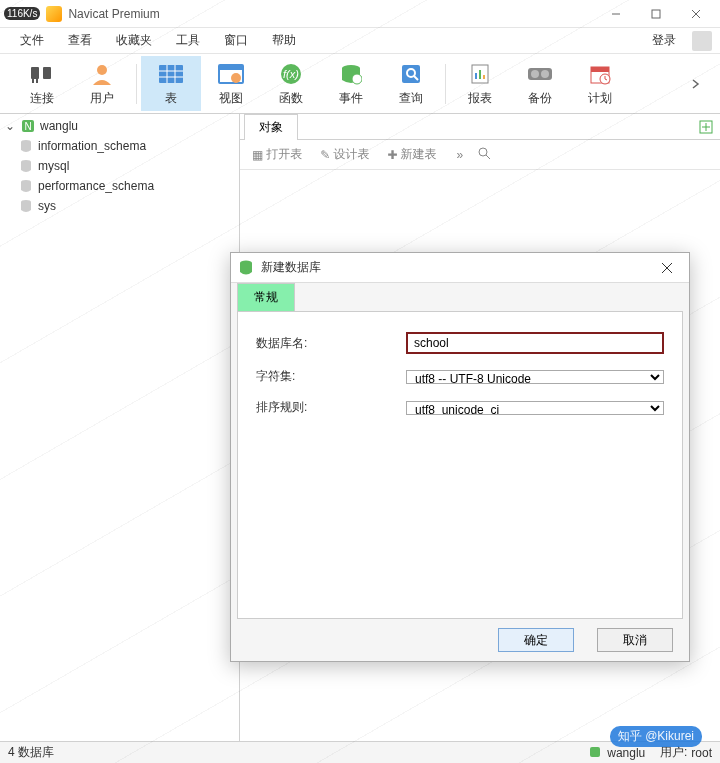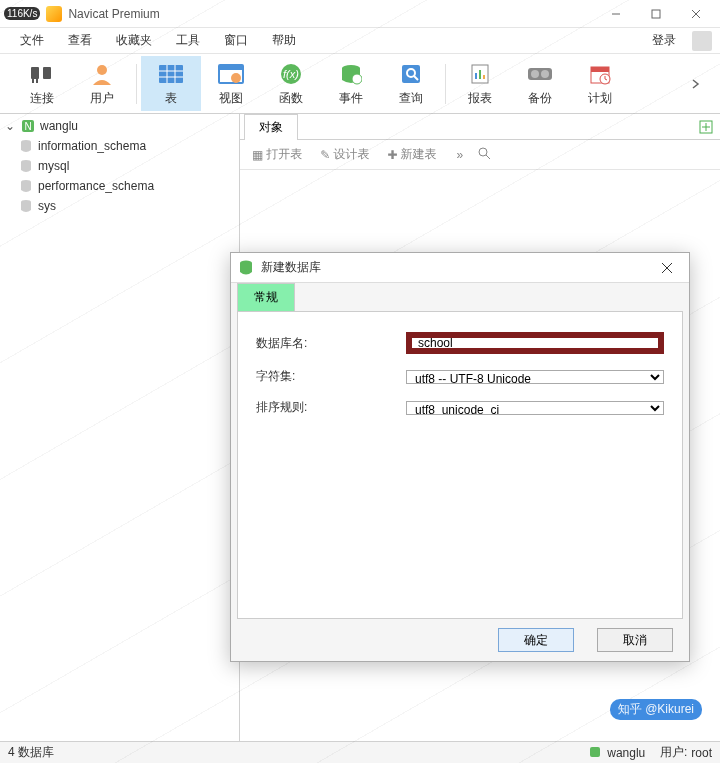--- a/index.html
+++ b/index.html
@@ -48,34 +48,34 @@
 .dialog { position: absolute; left: 230px; top: 252px; width: 460px; height: 410px; background: #f5f5f5; border: 1px solid #aaa; box-shadow: 0 4px 20px rgba(0,0,0,0.25); display: flex; flex-direction: column; }
 .dlg-title { height: 30px; display: flex; align-items: center; padding: 0 8px; background: #fff; border-bottom: 1px solid #ddd; }
 .dlg-db-icon { width: 16px; height: 16px; margin-right: 6px; }
 .dlg-title-text { flex: 1; font-size: 12px; color: #333; }
 .dlg-close { width: 28px; height: 28px; display: flex; align-items: center; justify-content: center; color: #333; cursor: pointer; font-size: 14px; }
 .dlg-tabs { height: 28px; display: flex; align-items: flex-end; padding: 0 6px; background: #f5f5f5; }
 .dlg-tab { padding: 5px 16px; font-size: 12px; background: #86efac; border: 1px solid #ccc; border-bottom: none; cursor: pointer; }
 .dlg-body { flex: 1; background: #fff; border: 1px solid #ccc; margin: 0 6px; padding: 20px 18px; }
 .form-row { display: flex; align-items: center; margin-bottom: 14px; }
 .form-label { width: 150px; font-size: 12px; color: #333; }
-.form-input { flex: 1; height: 22px; border: 6px solid #7f1d1d; padding: 0 6px; font-size: 12px; outline: none; }
+.form-input { flex: 1; height: 22px; border: 2px solid #7f1d1d; padding: 0 6px; font-size: 12px; outline: none; }
 .form-select { flex: 1; height: 14px; border: 1px solid #aaa; padding: 0 4px; font-size: 12px; background: #fff; }
 .dlg-footer { height: 42px; display: flex; align-items: center; justify-content: flex-end; padding: 0 16px; gap: 23px; }
 .dlg-btn { min-width: 76px; height: 24px; border: 1px solid #aaa; background: #f0f0f0; font-size: 12px; cursor: pointer; }
 .dlg-btn.primary { border: 1px solid #7aa7d8; background: #e5f0fb; }
 
 
 .statusbar { height: 22px; background: #f5f5f5; border-top: 1px solid #d0d0d0; display: flex; align-items: center; padding: 0 8px; font-size: 12px; color: #333; }
 .status-left { flex: 1; }
 .status-conn { display: flex; align-items: center; gap: 4px; }
 .status-conn-icon { width: 14px; height: 14px; }
 
 
-.wm { position: absolute; right: 18px; bottom: 43px; color: rgba(255,255,255,0.9); background: rgba(30,120,220,0.85); padding: 2px 8px; border-radius: 10px; font-size: 12px; }
+.wm { position: absolute; right: 18px; bottom: 16px; color: rgba(255,255,255,0.9); background: rgba(30,120,220,0.85); padding: 2px 8px; border-radius: 10px; font-size: 12px; }
 .wm-bg { position: absolute; inset: 0; pointer-events: none; opacity: 0.04; background: repeating-linear-gradient(-30deg, transparent 0 100px, #000 100px 101px); }
 
 svg { display: block; }
 </style>
 </head>
 <body>
 
 <div class="wm-bg"></div>
 
 <div class="titlebar">

